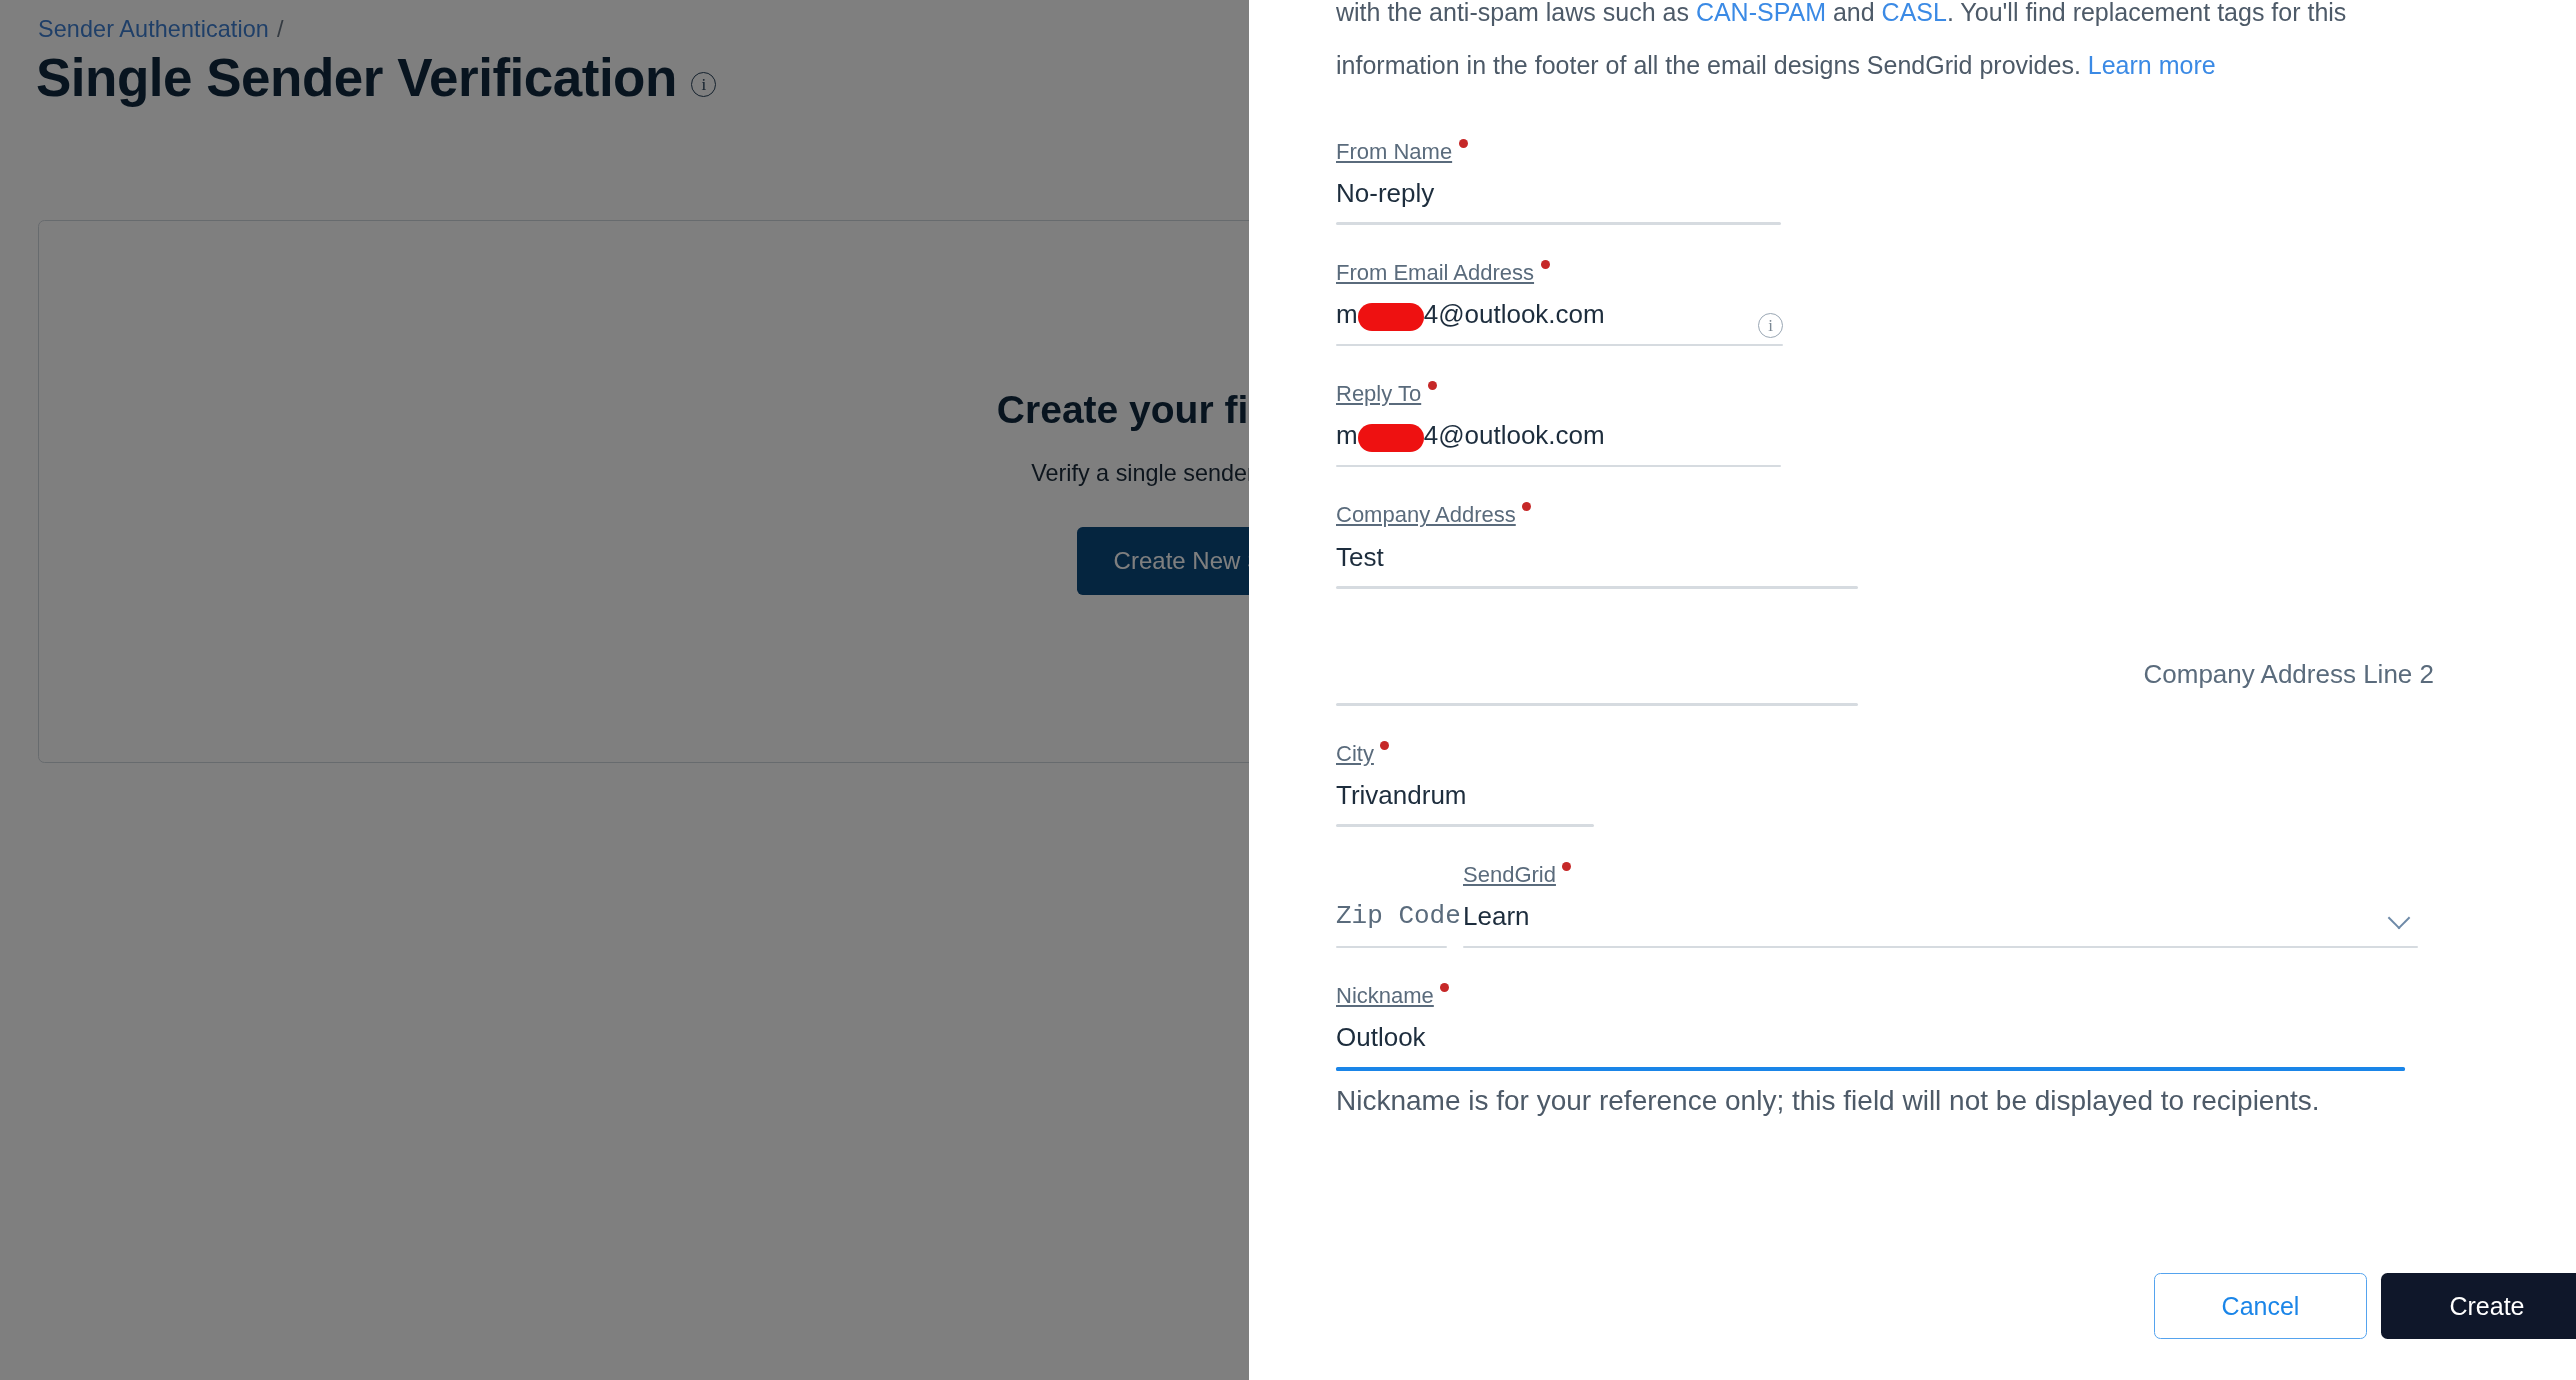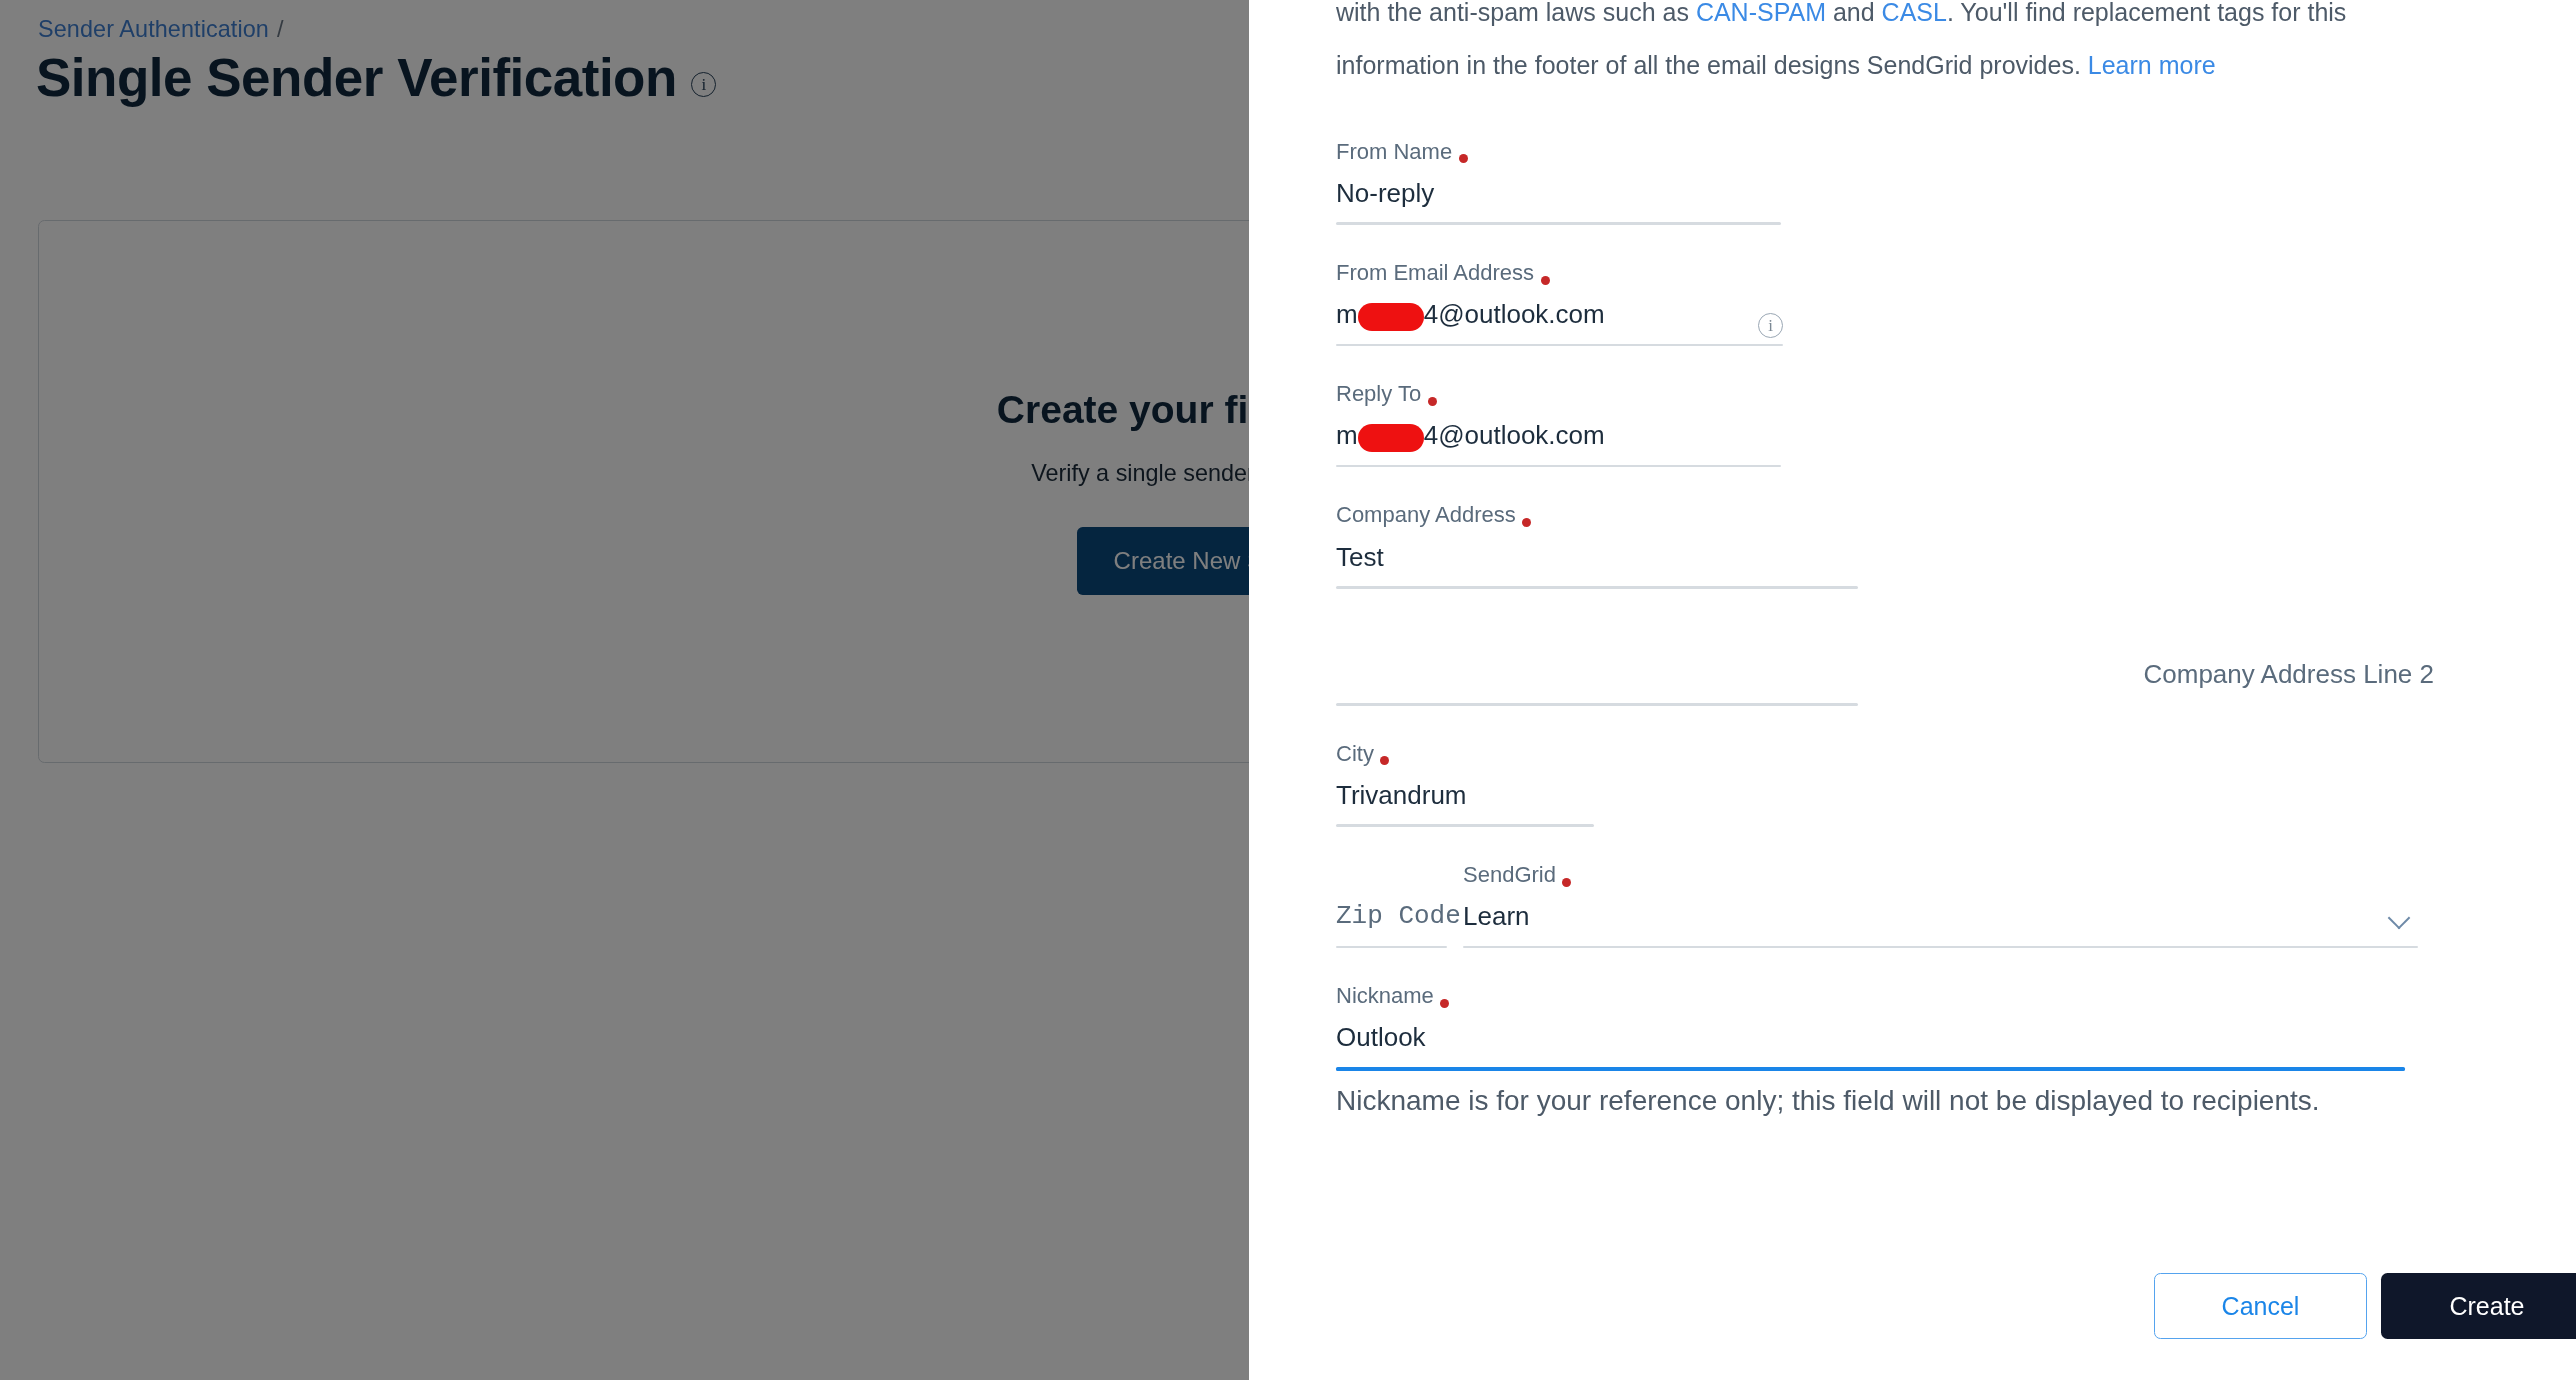--- a/index.html
+++ b/index.html
@@ -100,23 +100,24 @@
     margin-top: -14.5px;
     width: 1066px;
   }
   #intro-text a { color: #3b8ae5; text-decoration: none; }
 
   .form-area { margin-top: 47px; }
 
   .field { position: relative; margin-bottom: 0; }
   .field-label {
     font-size: 22px; color: #5a6b7c;
-    display: flex; align-items: flex-end; gap: 6.5px;
+    display: flex; align-items: flex-start; gap: 6.5px;
     line-height: 1.2;
     white-space: nowrap;
+    text-decoration: underline;
   }
   .req-dot {
     width: 9px; height: 9px; border-radius: 50%;
     background: #c62828; display: inline-block;
     margin-bottom: 1.6px;
   }
   .field-value {
     font-size: 26px; color: #1d2d3d;
     padding-top: 12px; padding-bottom: 13px;
     line-height: 1.25;

